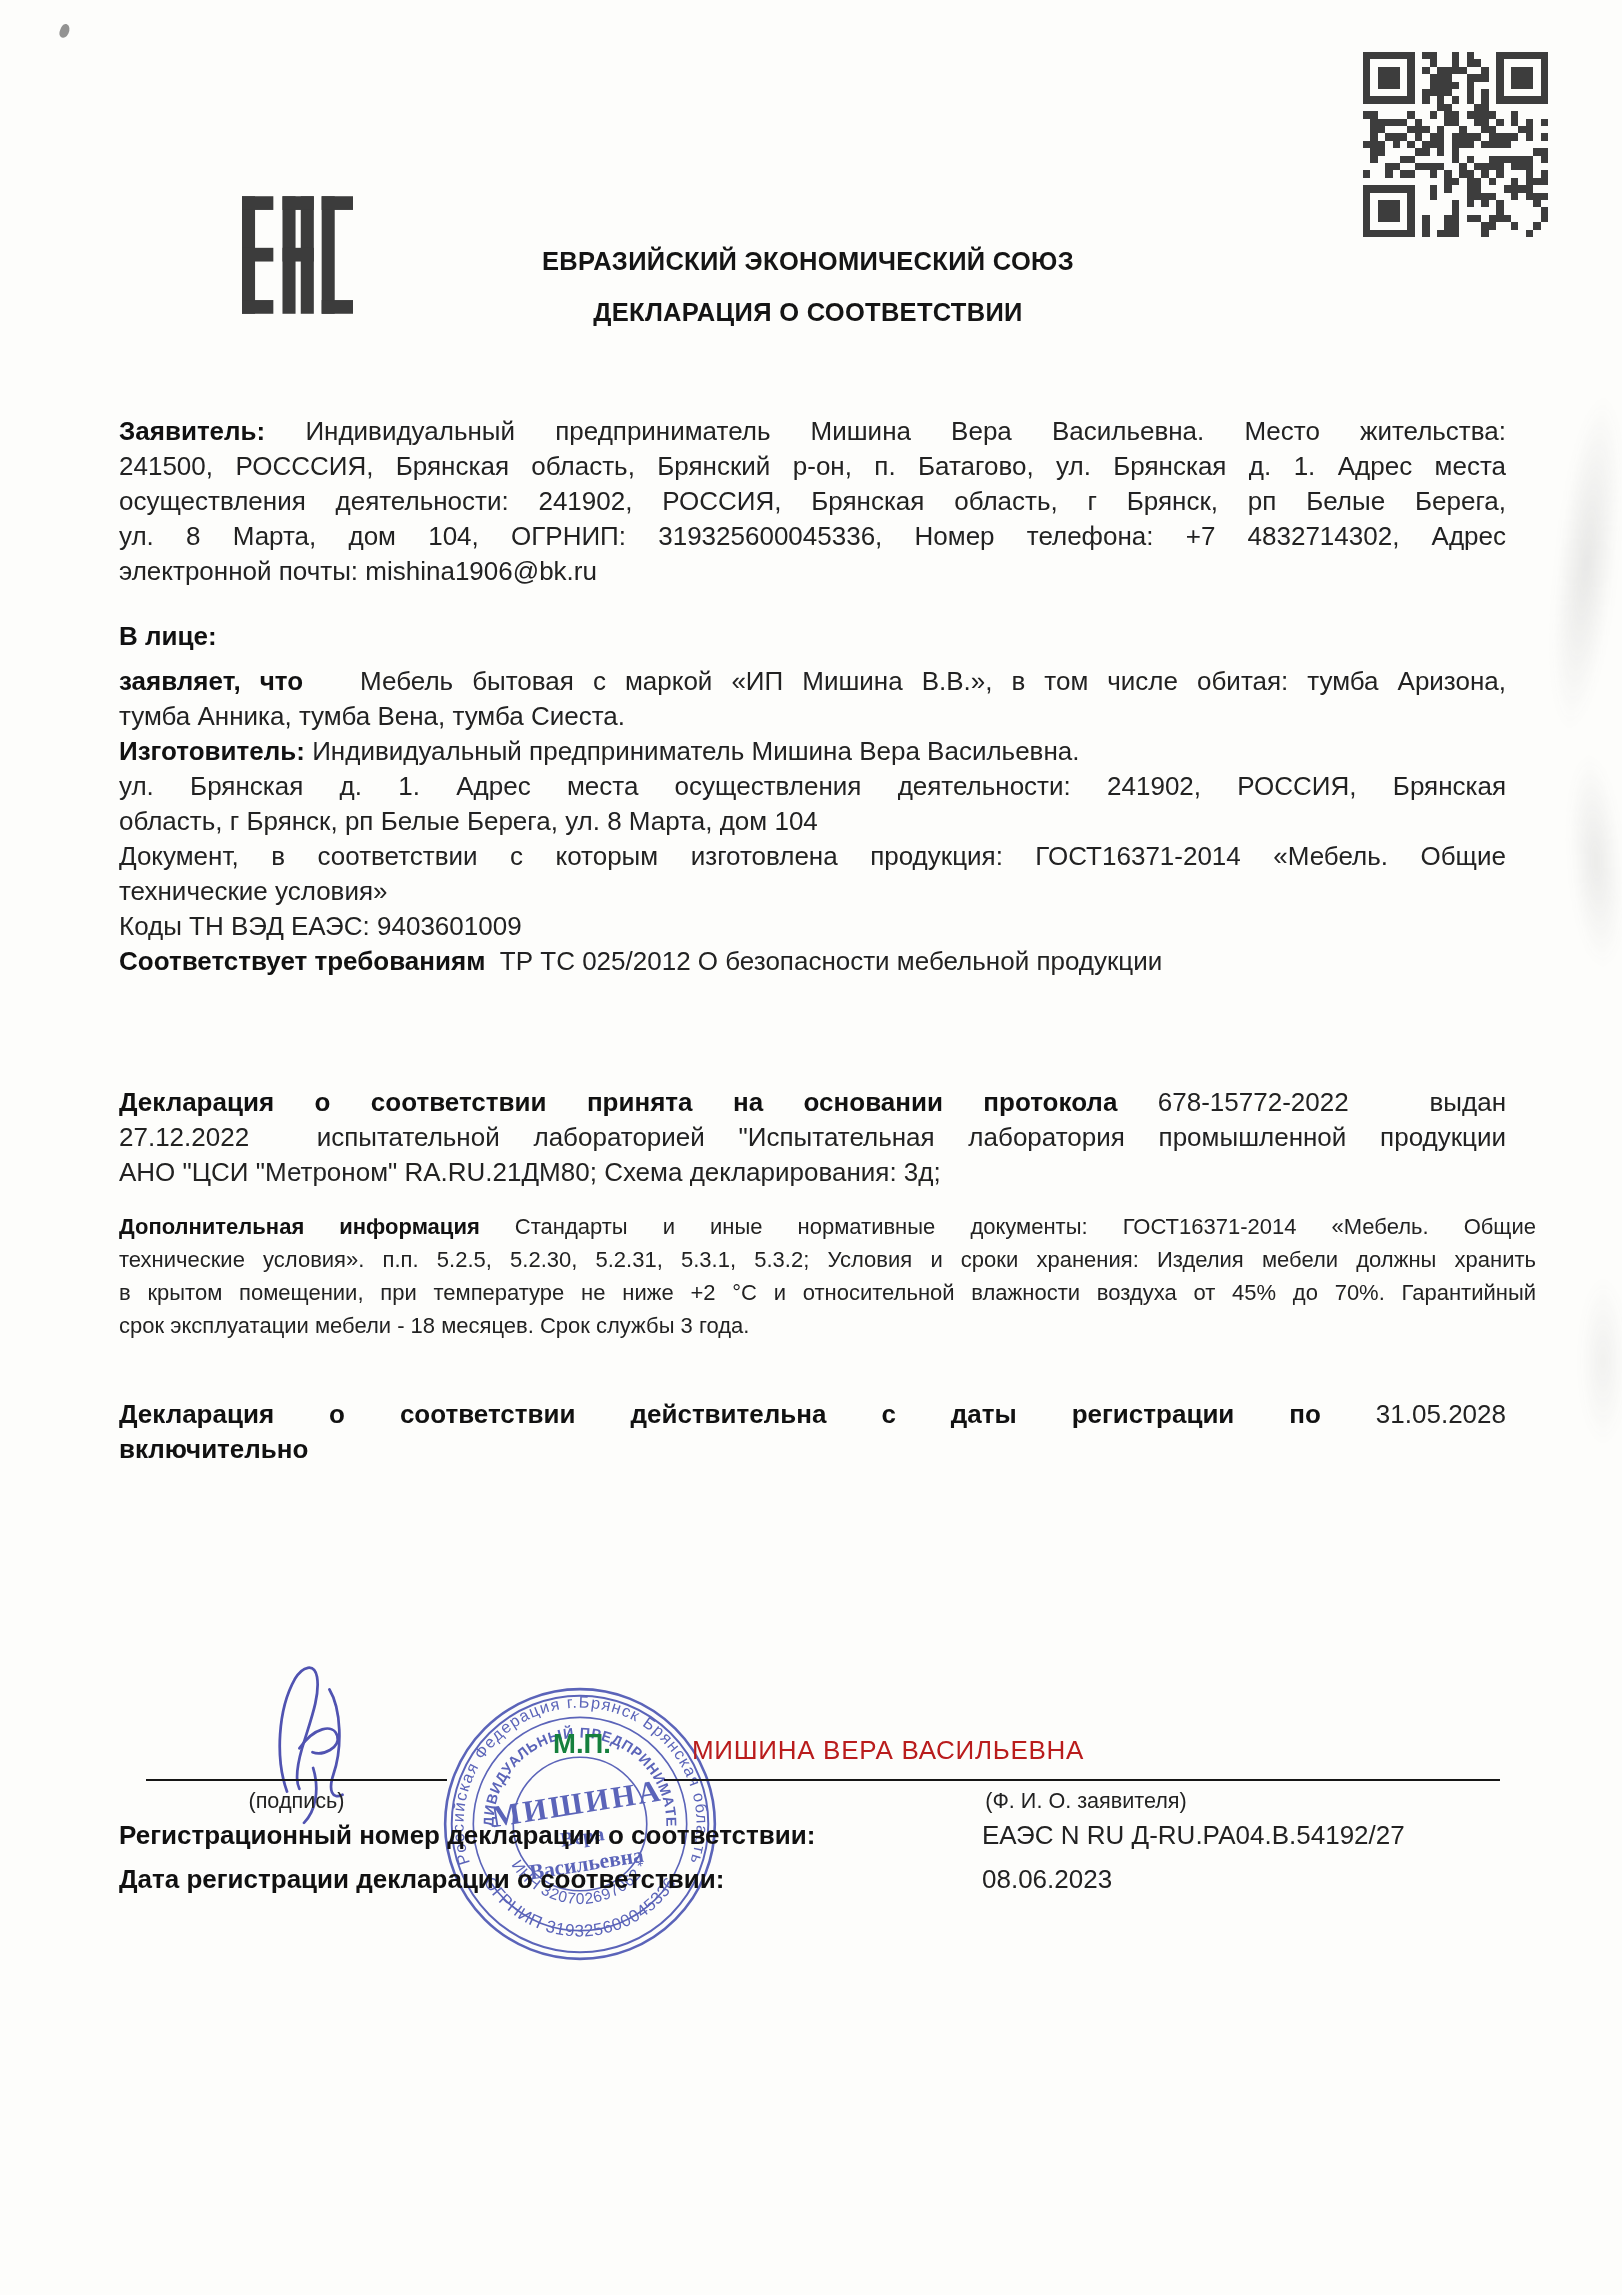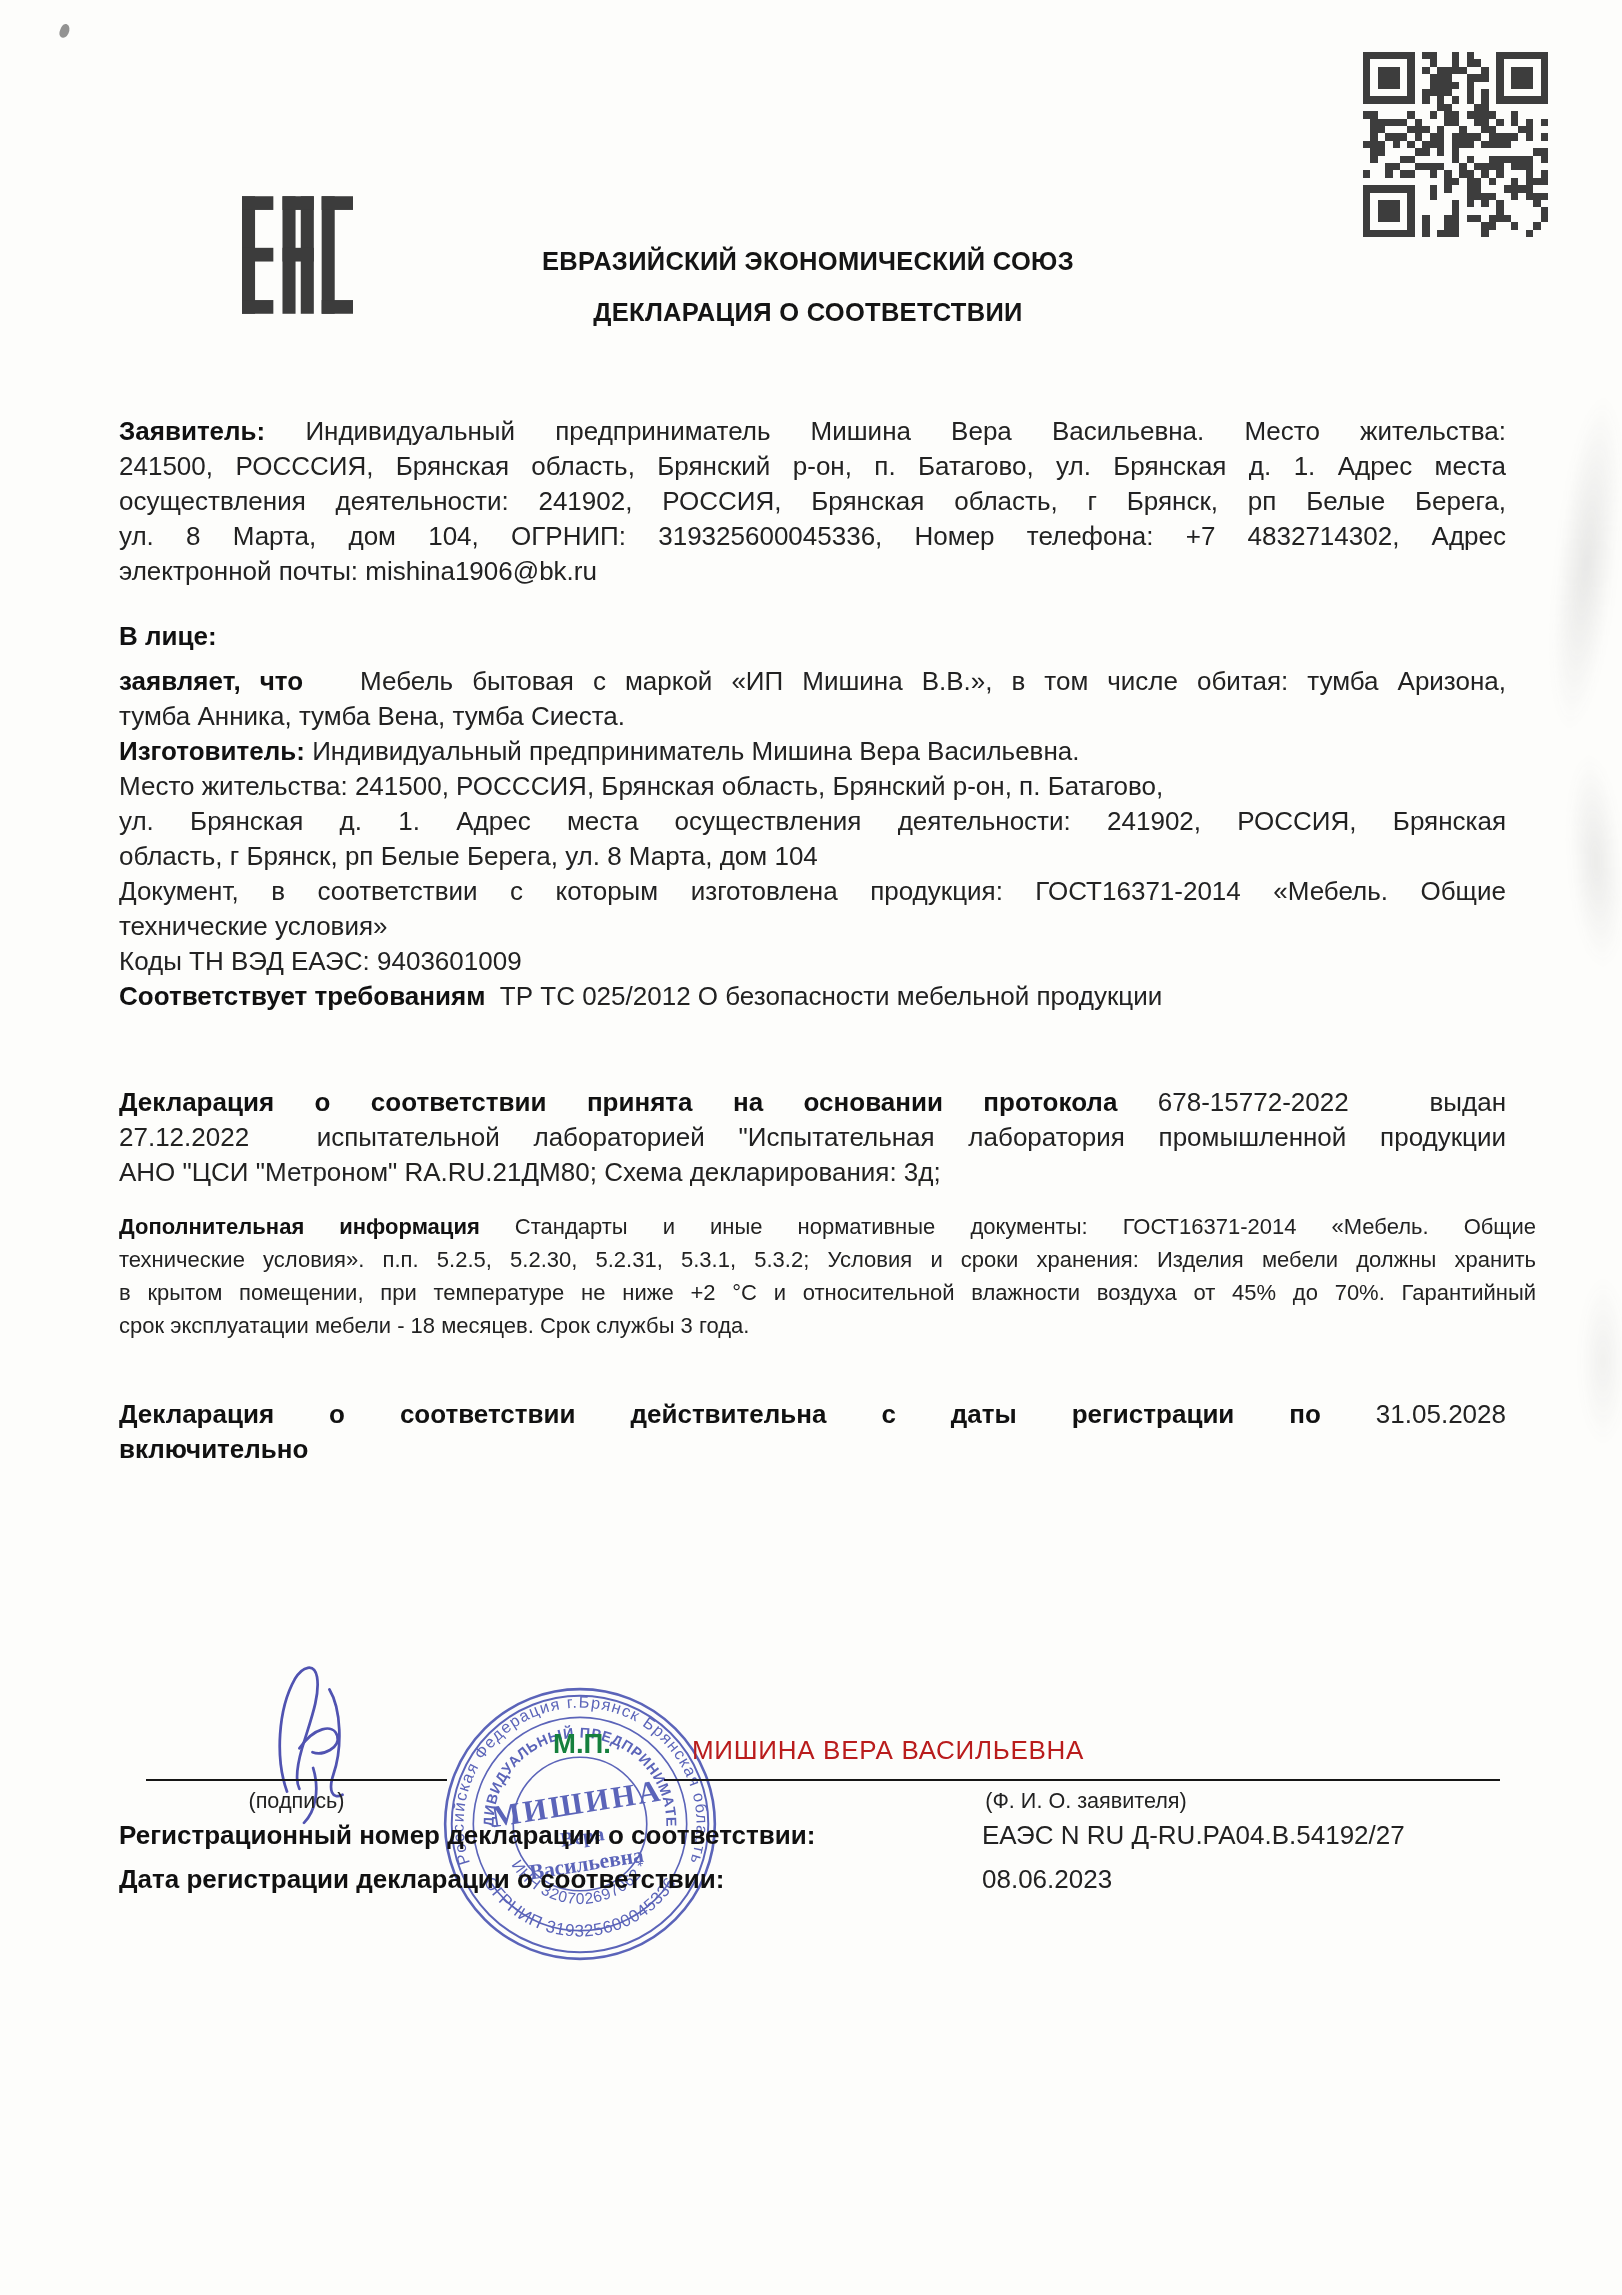--- a/index.html
+++ b/index.html
@@ -387,21 +387,20 @@
         <div class="tline just"><span>ул. 8 Марта, дом 104, ОГРНИП: 319325600045336, Номер телефона: +7 4832714302, Адрес</span></div>
         <div class="tline"><span>электронной почты: mishina1906@bk.ru</span></div>
       </div>
       <div class="tblock" style="top: 571px;">
         <div class="tline"><span class="b">В лице:</span></div>
       </div>
       <div class="tblock" style="top: 616px;">
         <div class="tline just"><span class="b">заявляет, что</span><span>   Мебель бытовая с маркой «ИП Мишина В.В.», в том числе обитая: тумба Аризона,</span></div>
         <div class="tline"><span>тумба Анника, тумба Вена, тумба Сиеста.</span></div>
         <div class="tline"><span class="b">Изготовитель:</span><span> Индивидуальный предприниматель Мишина Вера Васильевна.</span></div>
-        <div class="tline"><span>Место жительства: 241500, РОСССИЯ, Брянская область, Брянский р-он, п. Батагово,</span></div>
         <div class="tline just"><span>ул. Брянская д. 1. Адрес места осуществления деятельности: 241902, РОССИЯ, Брянская</span></div>
         <div class="tline"><span>область, г Брянск, рп Белые Берега, ул. 8 Марта, дом 104</span></div>
         <div class="tline just"><span>Документ, в соответствии с которым изготовлена продукция: ГОСТ16371-2014 «Мебель. Общие</span></div>
         <div class="tline"><span>технические условия»</span></div>
         <div class="tline"><span>Коды ТН ВЭД ЕАЭС: 9403601009</span></div>
         <div class="tline"><span class="b">Соответствует требованиям</span><span>  ТР ТС 025/2012 О безопасности мебельной продукции</span></div>
       </div>
       <div class="tblock" style="top: 1037px;">
         <div class="tline just"><span class="b">Декларация о соответствии принята на основании протокола</span><span> 678-15772-2022  выдан</span></div>
         <div class="tline just"><span>27.12.2022  испытательной лабораторией "Испытательная лаборатория промышленной продукции</span></div>

